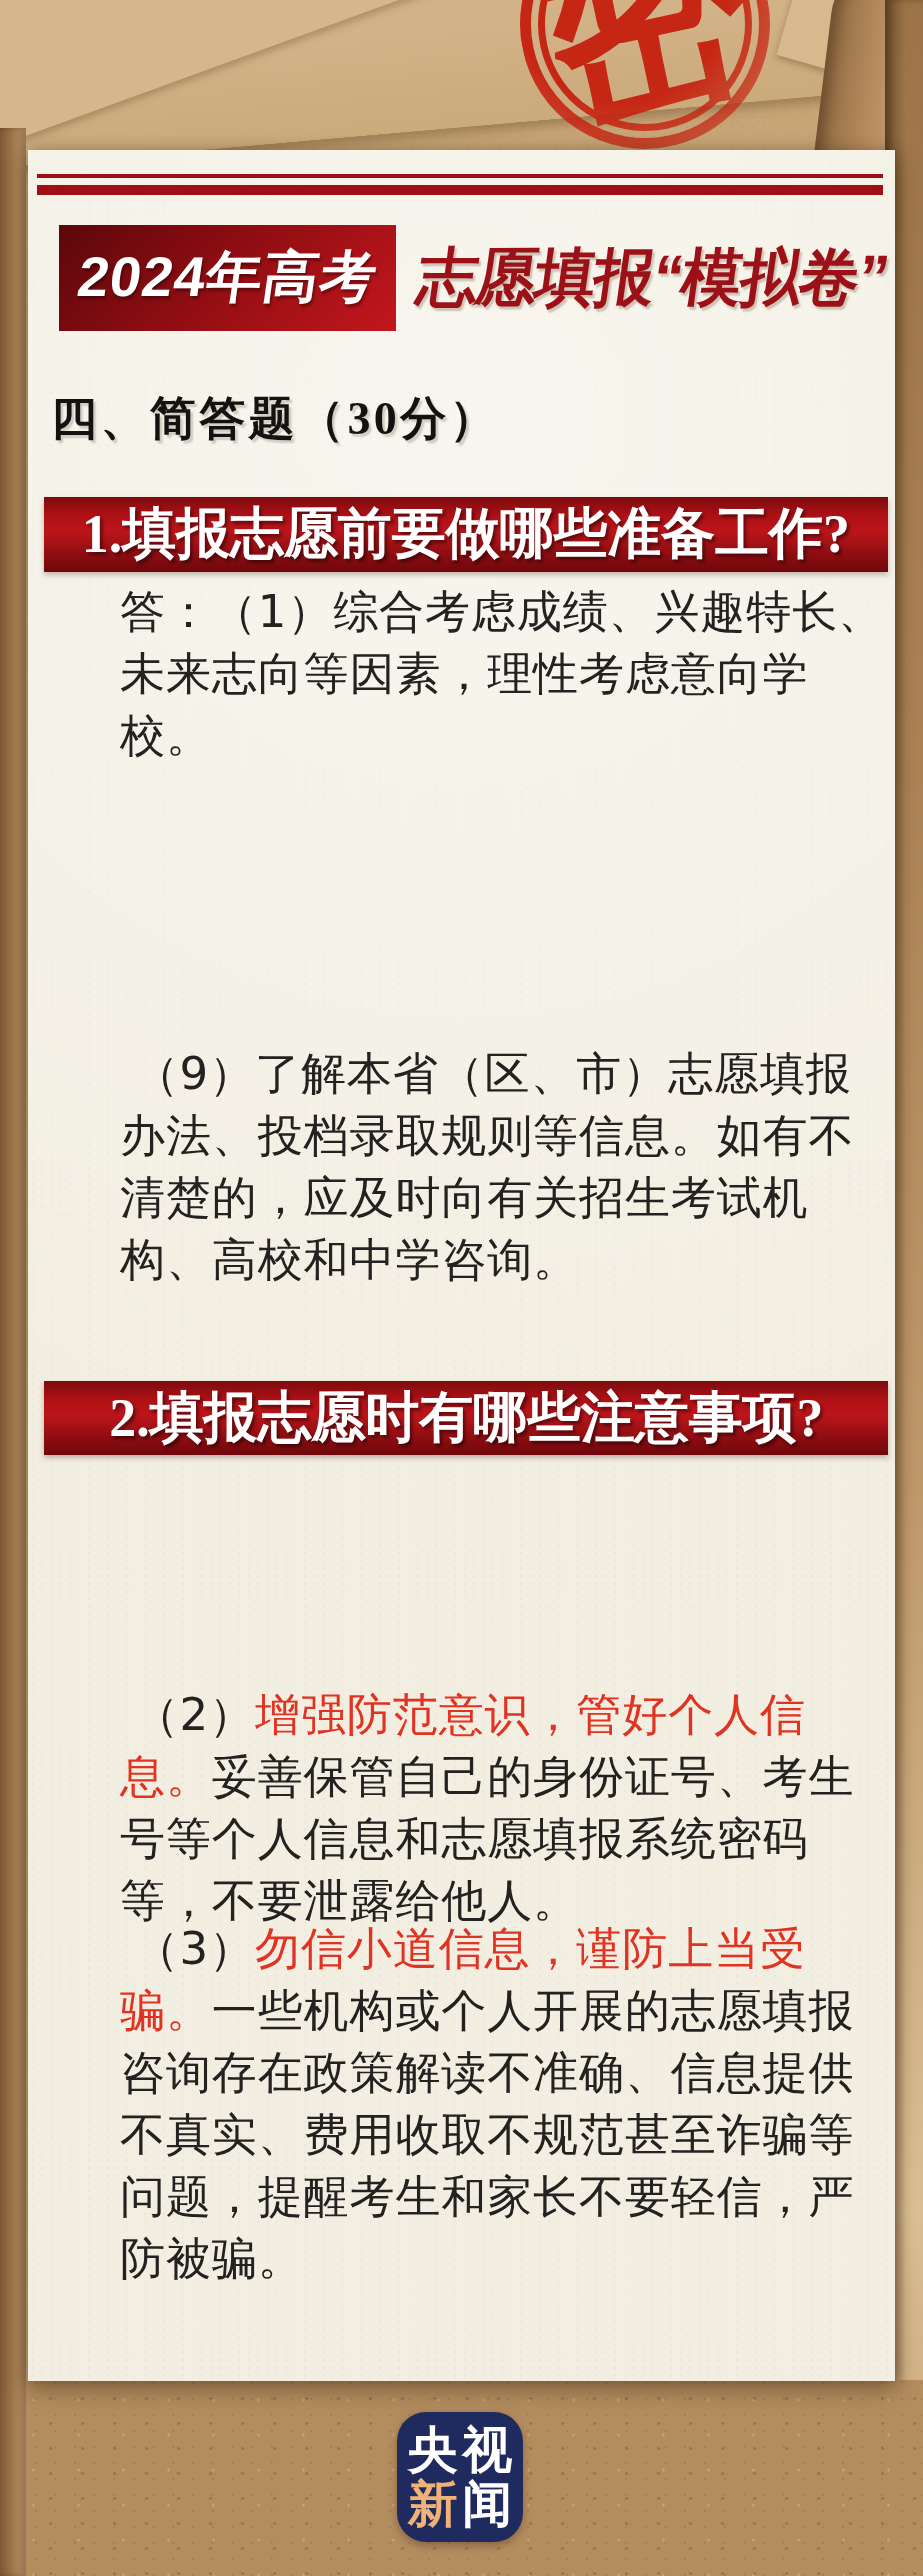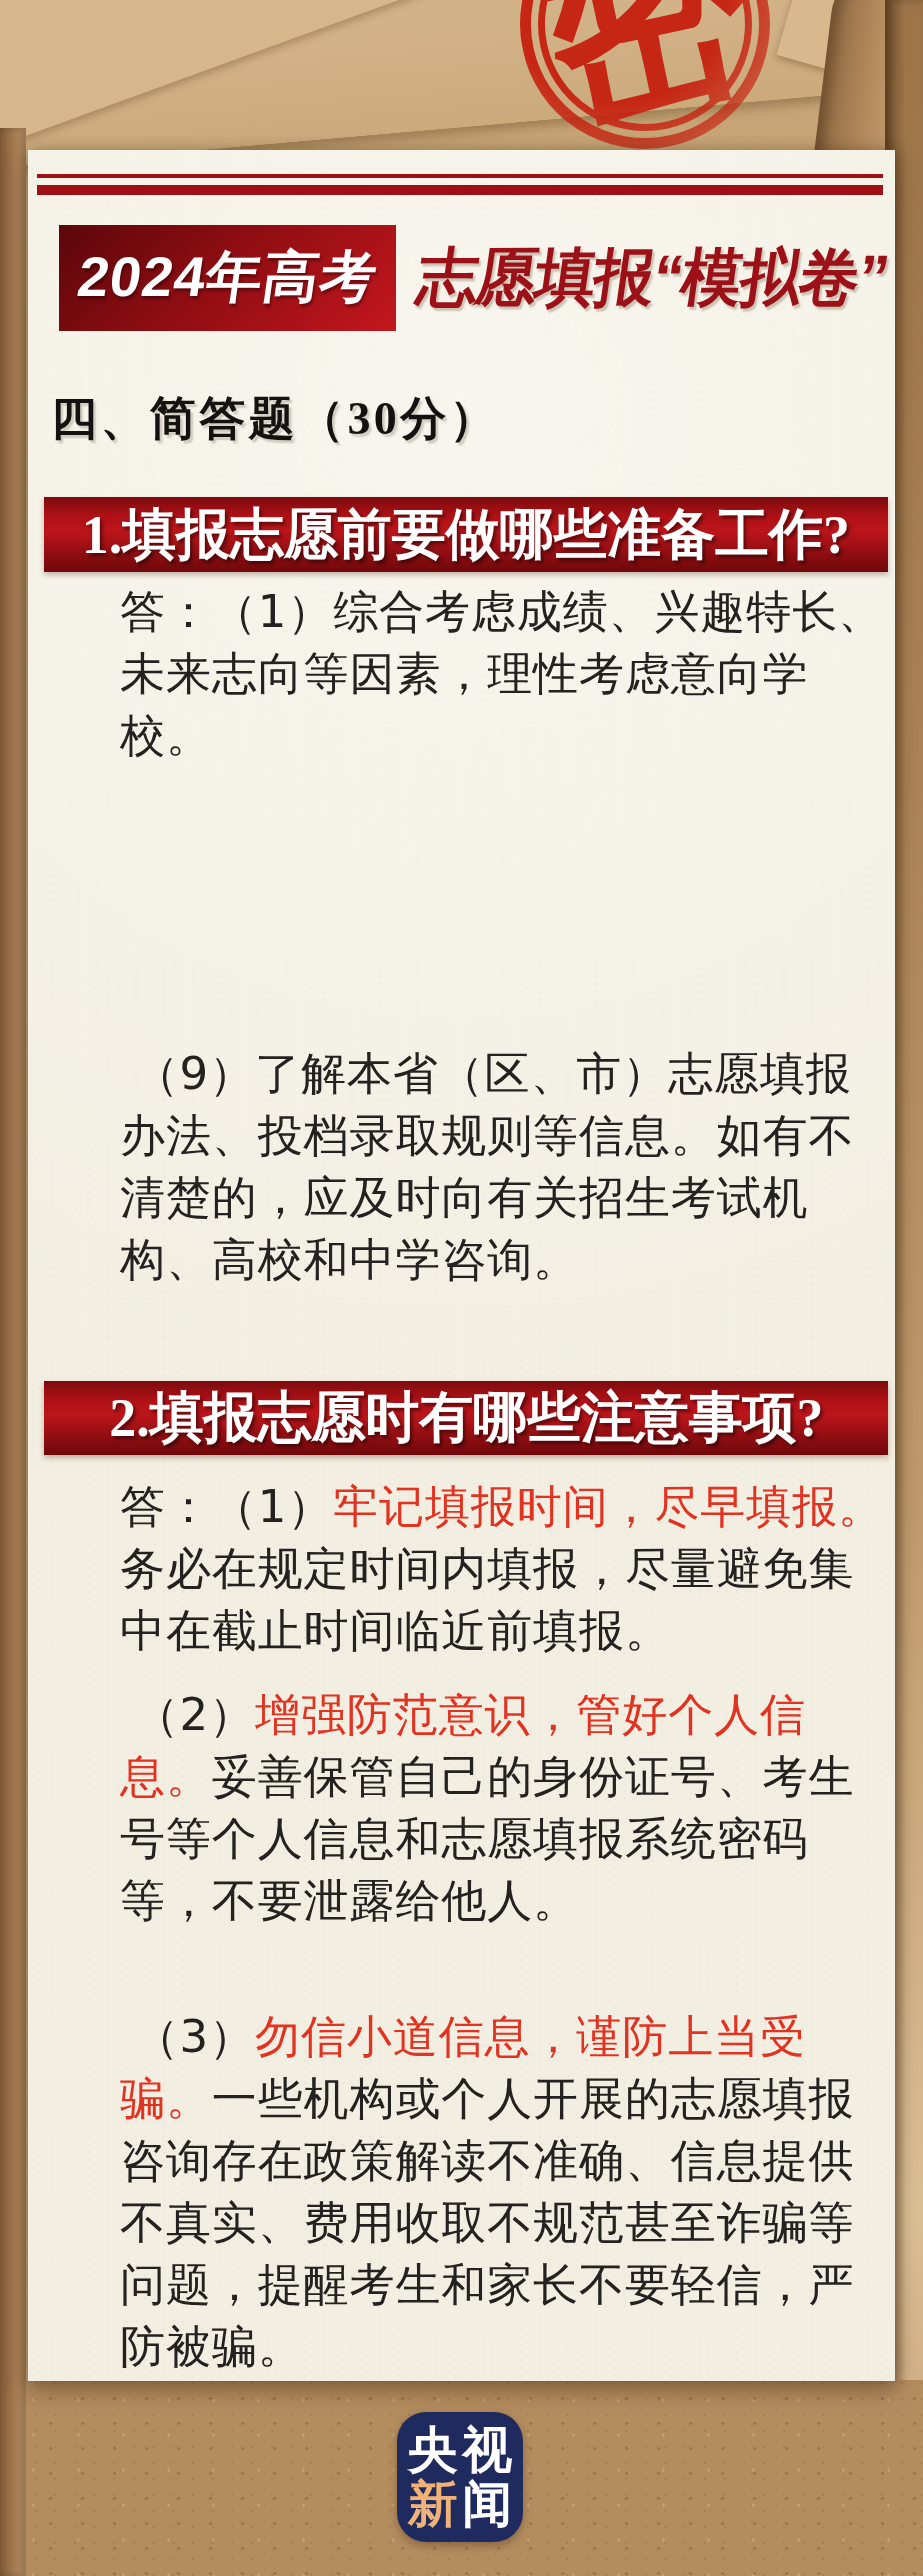--- a/index.html
+++ b/index.html
@@ -104,21 +104,21 @@
     text-shadow:2.6px 3.4px 1.7px rgba(125,105,80,.35);
   }
   .section-heading {
     position:absolute; left:23px; top:238px;
     font-family:"Liberation Serif","DejaVu Serif",serif;
     font-size:46px; font-weight:bold; color:#141210; letter-spacing:3.4px;
     text-shadow:2.6px 2.6px 1.7px rgba(110,100,80,.28);
   }
   .q-banner {
     position:absolute; left:16px; width:844px; height:75px;
-    display:flex; align-items:center; justify-content:center;
+    display:flex; justify-content:center;
     background:linear-gradient(180deg,#7c0b0e 0%,#b01116 26%,#bb151a 46%,#8c0d11 78%,#6f080b 100%);
     box-shadow:0 2.6px 5.1px rgba(80,40,20,.30);
   }
   .q-banner span {
     color:#ffffff; font-family:"Liberation Serif","DejaVu Serif",serif;
     font-size:55px; font-weight:bold; letter-spacing:0;
     transform:scaleX(.98); white-space:nowrap;
     text-shadow:2.6px 3.4px 3.4px rgba(0,0,0,.45);
   }
   .banner-q1 { top:347px; }
@@ -130,21 +130,21 @@
     color:#242220; text-align:left;margin-left:30px;
   }
   .indent { text-indent:13.7px; }
   .red { color:#e13322; }
 
   .p-q1-1 { top:431px; }
   .p-q1-2 { top:585px; }
   .p-q1-3 { top:893px; }
   .p-q2-1 { top:1326px; }
   .p-q2-2 { top:1534px; }
-  .p-q2-3 { top:1856px; }
+  .p-q2-3 { top:1768px; }
 
   
   .logo {
     position:absolute; left:397px; top:2412px; width:126px; height:130px; z-index:6;
     background:#1f2b5e; border-radius:29px;
     display:grid; grid-template-columns:1fr 1fr; grid-template-rows:1fr 1fr;
     align-items:center; justify-items:center; padding:10.3px 8.5px;
     box-shadow:0 3.4px 8.5px rgba(60,35,15,.35);
   }
   .logo span {
@@ -188,21 +188,20 @@
     <span>1.填报志愿前要做哪些准备工作?</span>
   </div>
 
   <p class="body-p p-q1-1">答：（1）综合考虑成绩、兴趣特长、未来志向等因素，理性考虑意向学校。</p>
   <p class="body-p indent p-q1-3">（9）了解本省（区、市）志愿填报办法、投档录取规则等信息。如有不清楚的，应及时向有关招生考试机构、高校和中学咨询。</p>
 
   <div class="q-banner banner-q2">
     <span>2.填报志愿时有哪些注意事项?</span>
   </div>
 
-  <p class="body-p p-q2-1"><span>答：（1）</span><span class="red">牢记填报时间，尽早填报。</span><span>务必在规定时间内填报，尽量避免集中在截止时间临近前填报。</span></p>
 
   <p class="body-p indent p-q2-2"><span>（2）</span><span class="red">增强防范意识，管好个人信息。</span><span>妥善保管自己的身份证号、考生号等个人信息和志愿填报系统密码等，不要泄露给他人。</span></p>
 
   <p class="body-p indent p-q2-3"><span>（3）</span><span class="red">勿信小道信息，谨防上当受骗。</span><span>一些机构或个人开展的志愿填报咨询存在政策解读不准确、信息提供不真实、费用收取不规范甚至诈骗等问题，提醒考生和家长不要轻信，严防被骗。</span></p>
 </div>
 
 <div class="logo">
   <span>央</span>
   <span>视</span>
   <span class="orange">新</span>

